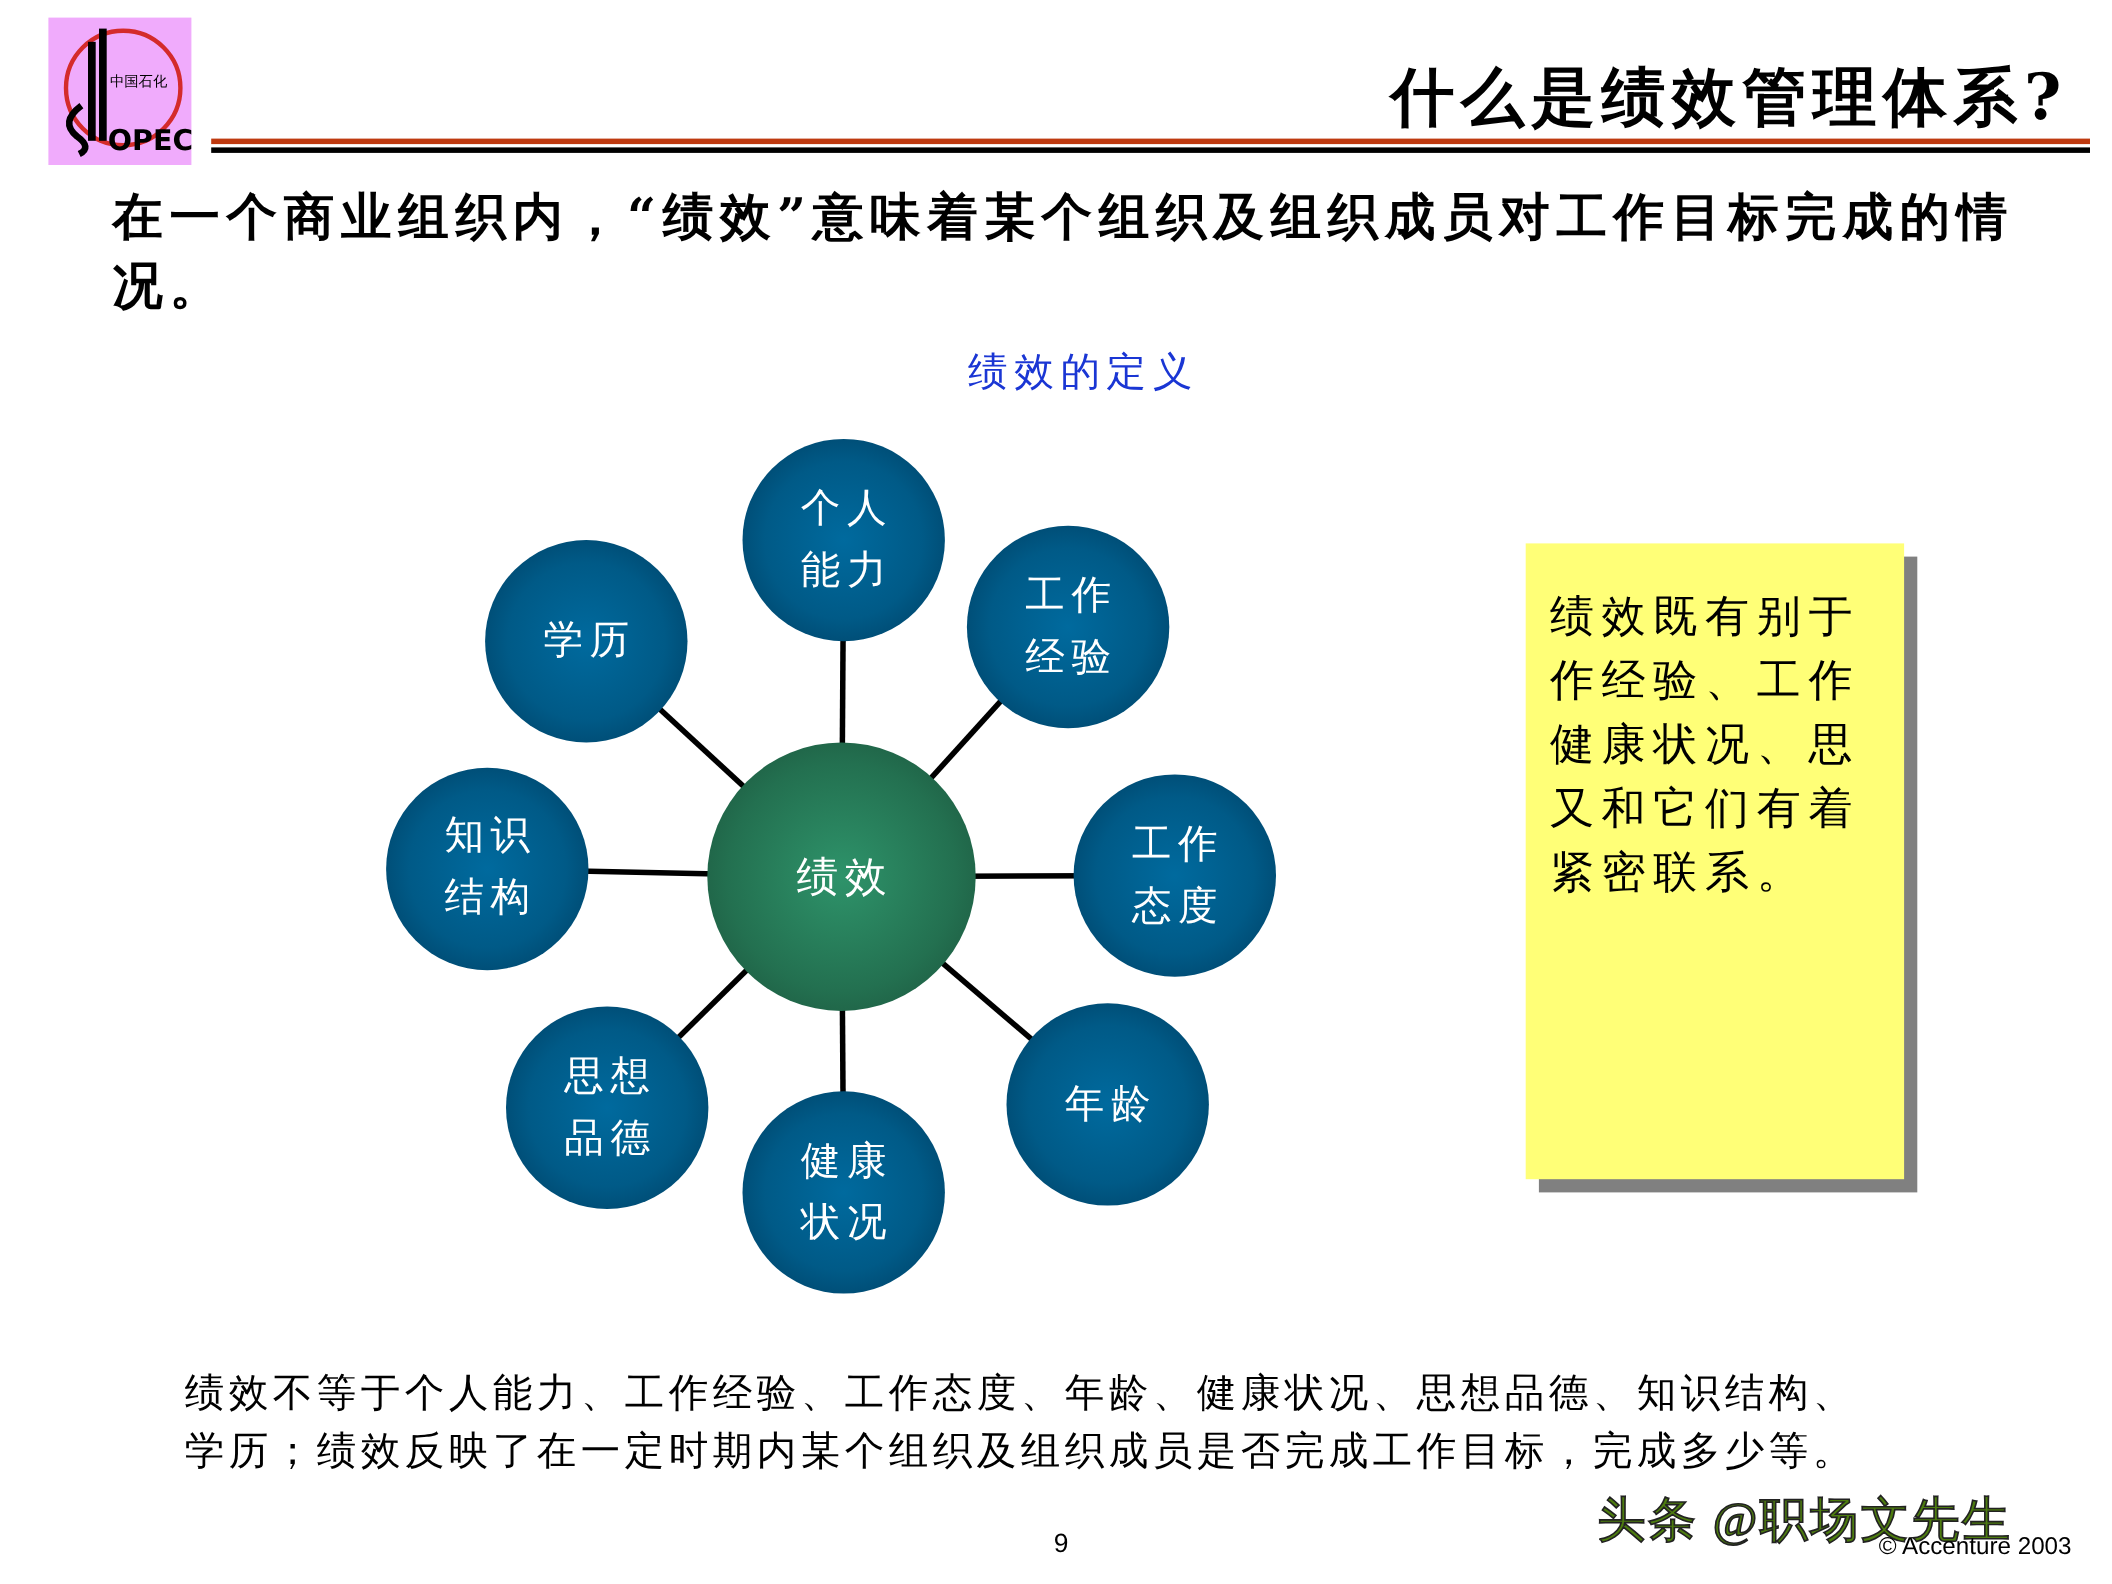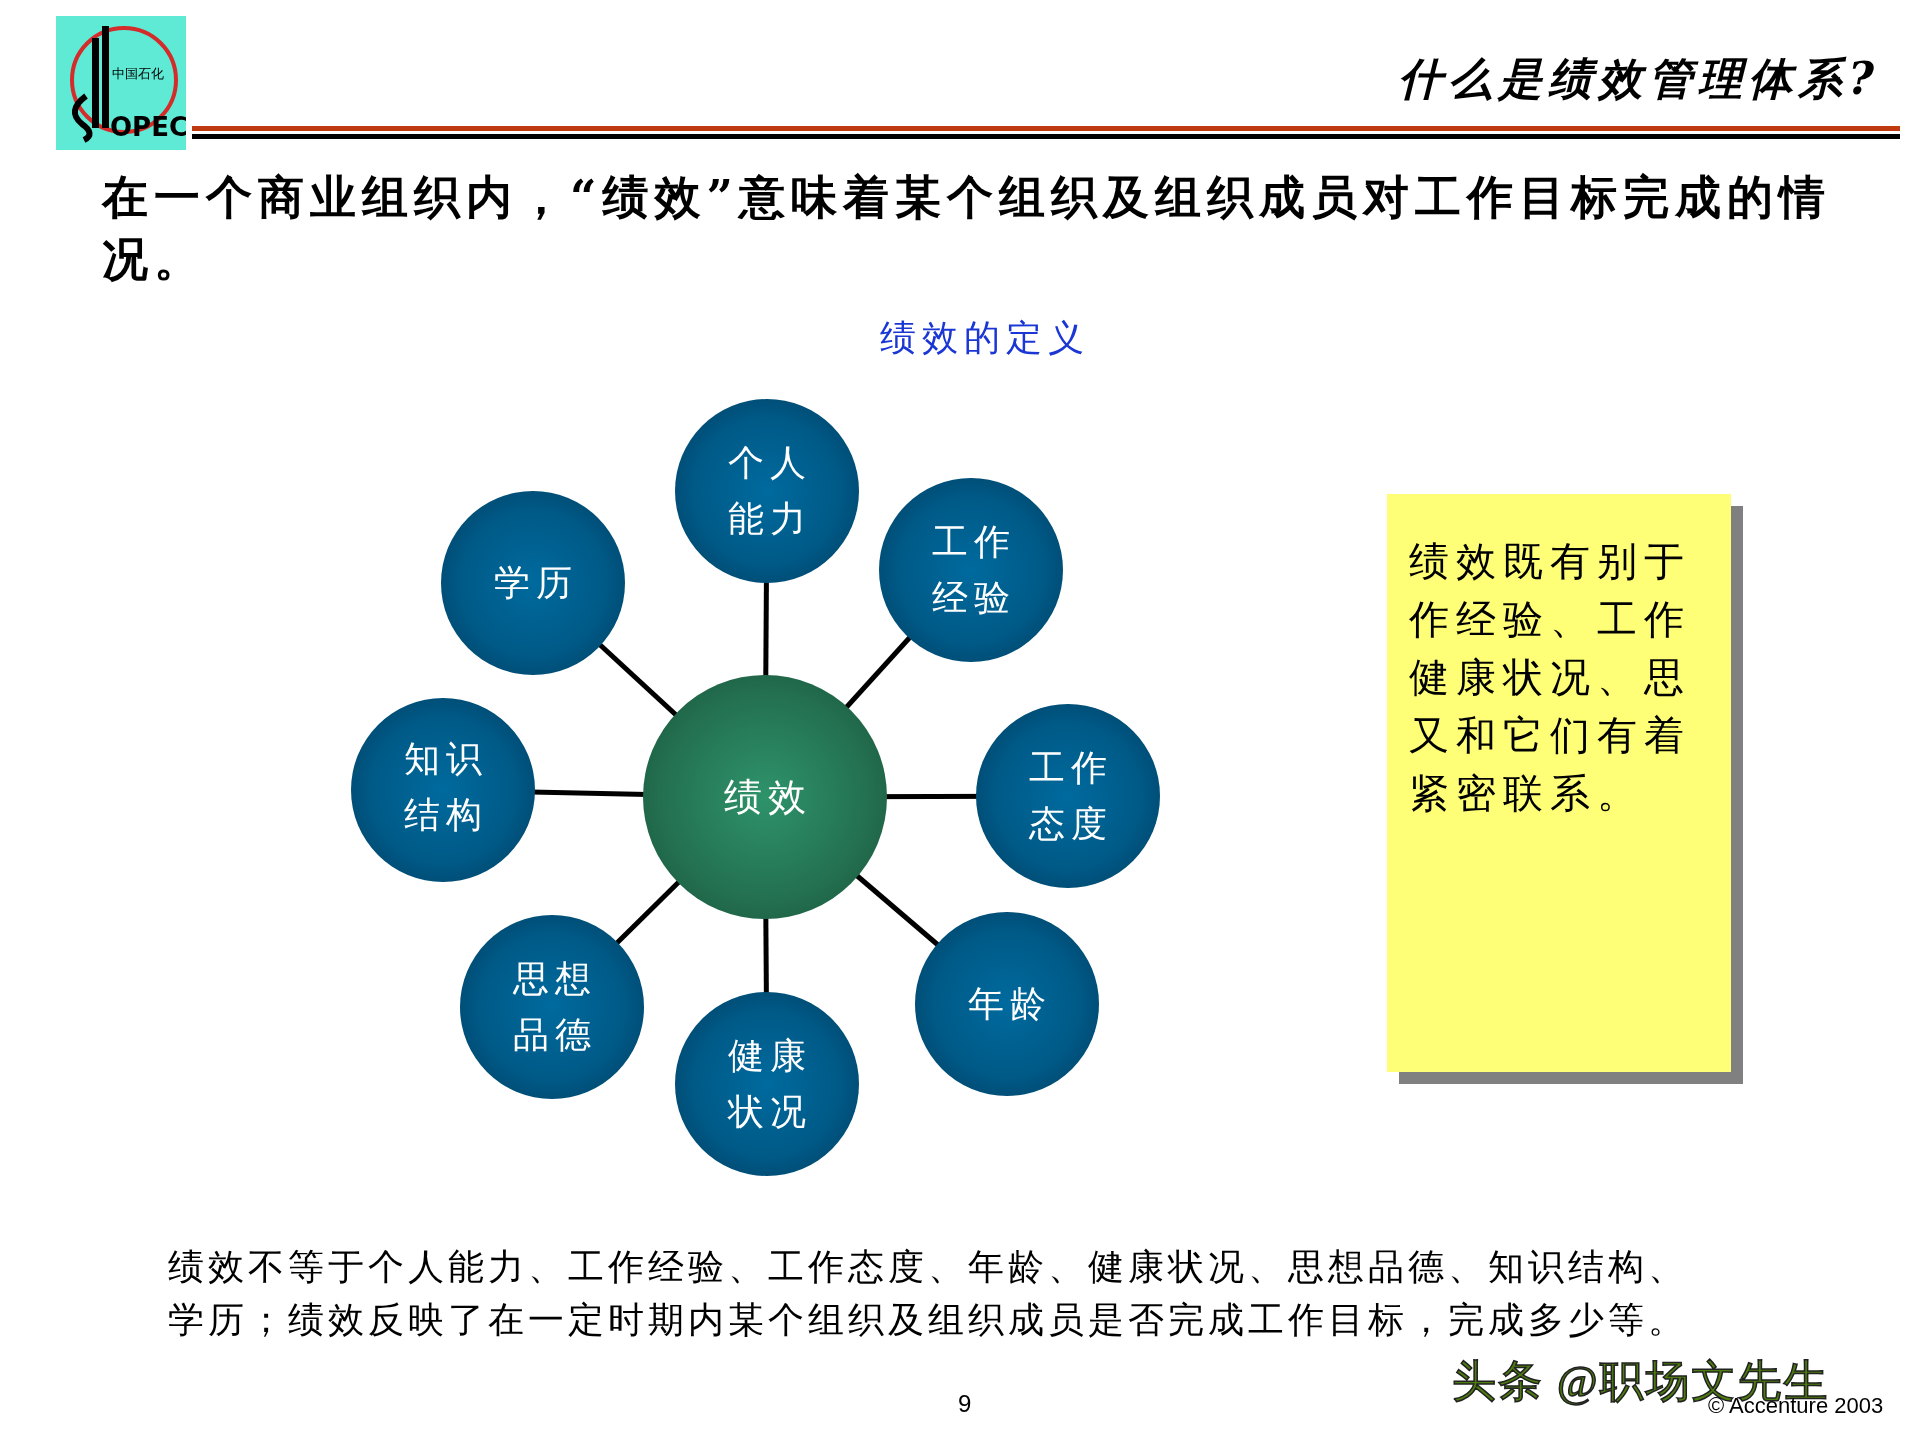--- a/index.html
+++ b/index.html
@@ -1,24 +1,24 @@
 <!DOCTYPE html>
 <html><head>
 <meta charset="utf-8">
 <style>
   html, body { margin: 0; padding: 0; background: #ffffff; }
   body { width: 1920px; height: 1440px; position: relative; overflow: hidden;
          font-family: "DejaVu Serif", "Liberation Serif", serif; color: #000; }
-  .logo { position: absolute; left: 56px; top: 16px; width: 130px; height: 134px;
-          background: #5eead4; }
+  .logo { position: absolute; left: 44px; top: 16px; width: 130px; height: 134px;
+          background: #f0abfc; }
   .logo svg { width: 100%; height: 100%; }
   .rule-red { position: absolute; left: 192px; right: 20px; top: 126px; height: 5px; background: #bf3a10; }
   .rule-black { position: absolute; left: 192px; right: 20px; top: 134px; height: 5px; background: #000; }
-  .title { position: absolute; right: 40px; top: 50px; font-size: 44px; font-weight: bold;
-           letter-spacing: 6px; white-space: nowrap; font-style: italic; }
+  .title { position: absolute; right: 40px; top: 50px; font-size: 58px; font-weight: bold;
+           letter-spacing: 6px; white-space: nowrap; }
   .intro { position: absolute; left: 102px; top: 166px; width: 1760px; font-size: 46px; font-weight: bold;
            line-height: 62px; letter-spacing: 6px; }
   .def-label { position: absolute; left: 0; width: 1970px; text-align: center; top: 314px; font-size: 36px;
                color: #1a36d4; letter-spacing: 6px; }
   .diagram { position: absolute; left: 0; top: 0; width: 1920px; height: 1440px; pointer-events: none; }
   .node { position: absolute; border-radius: 50%; display: flex; align-items: center; justify-content: center;
           color: #fff; font-size: 36px; line-height: 56px; text-align: left; letter-spacing: 6px;
           box-sizing: border-box; padding-left: 6px; }
   .node.outer { width: 184px; height: 184px;
           background: radial-gradient(circle at 50% 50%, #006a9e 0%, #005a87 55%, #003a5c 100%); }

